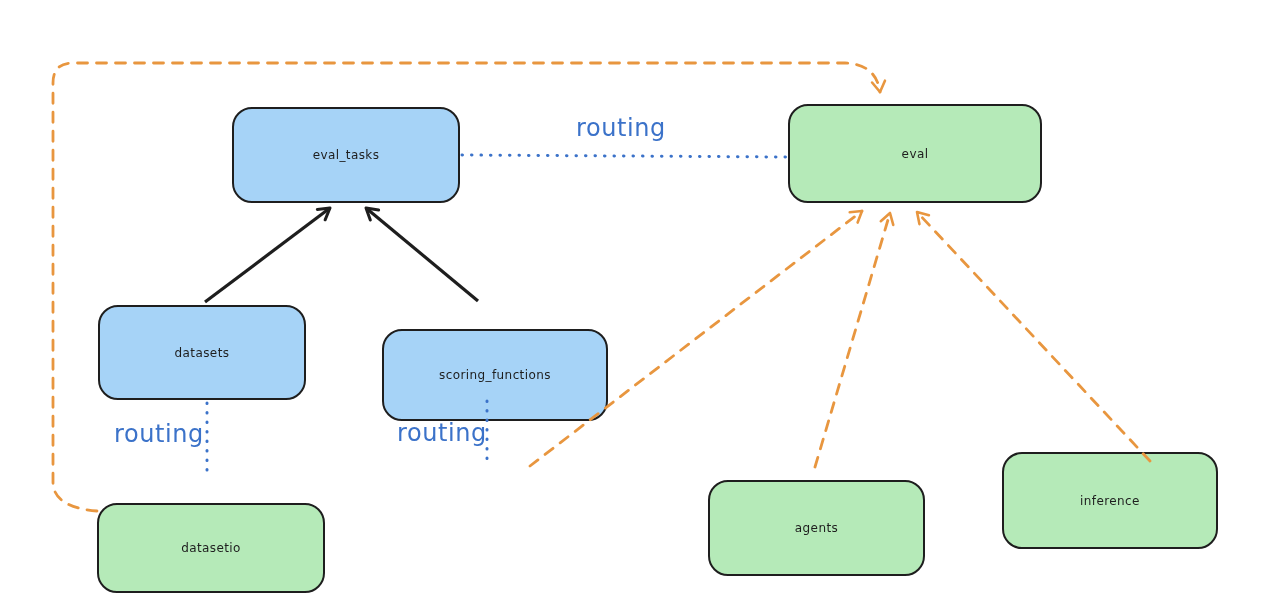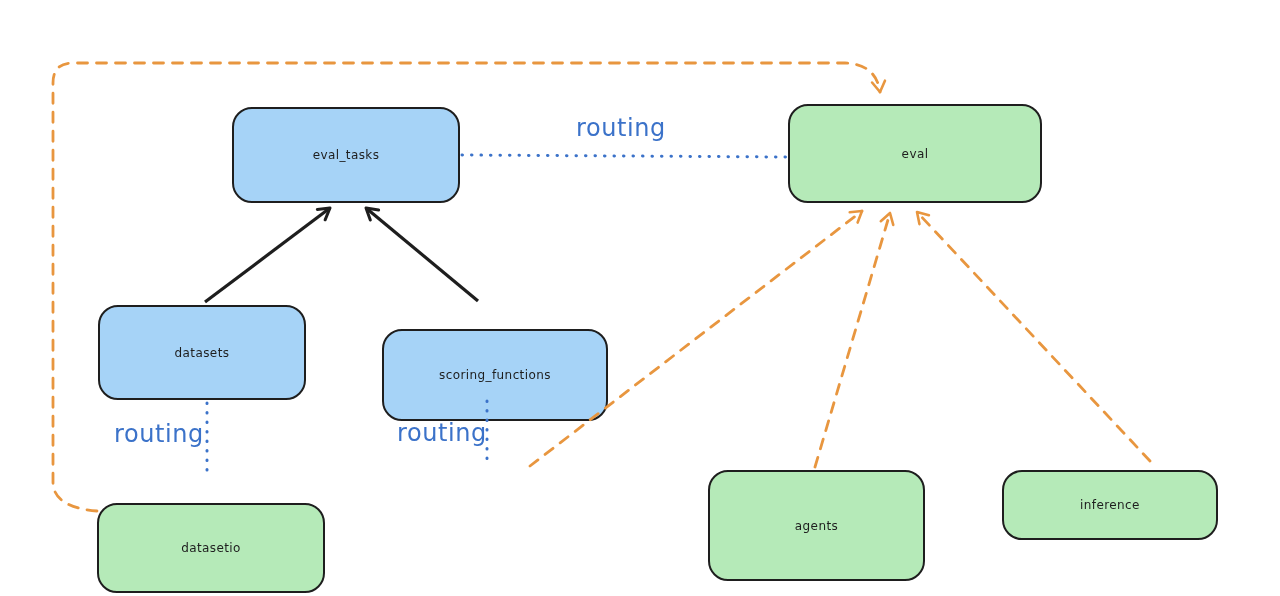--- a/index.html
+++ b/index.html
@@ -26,22 +26,22 @@
   }
   .node.blue  { background: var(--blue-fill, #a6d3f7); }
   .node.green { background: var(--green-fill, #b5eab8); }
 
   #n-eval-tasks        { left: 232px; top: 107px; width: 228px; height: 96px; }
   #n-eval              { left: 788px; top: 104px; width: 254px; height: 99px; }
   #n-datasets          { left:  98px; top: 305px; width: 208px; height: 95px; }
   #n-scoring-functions { left: 382px; top: 305px; width: 226px; height: 92px; margin-top: 24px; }
   #n-datasetio         { left:  97px; top: 477px; width: 228px; height: 90px; margin-top: 26px; }
   #n-scoring           { left: 388px; top: 470px; width: 229px; height: 94px; }
-  #n-agents            { left: 708px; top: 470px; width: 217px; height: 111px; }
-  #n-inference         { left: 1002px; top: 470px; width: 216px; height: 70px; }
+  #n-agents            { left: 708px; top: 480px; width: 217px; height: 96px; }
+  #n-inference         { left: 1002px; top: 452px; width: 216px; height: 97px; }
 
   .edge-label {
     position: absolute;
     color: var(--routing-blue, #3b72c9);
     font-weight: 400;
     font-size: 24px;
     letter-spacing: 0.6px;
     z-index: 2;
   }
   #lbl-routing-top  { left: 576px; top: 114px; }

